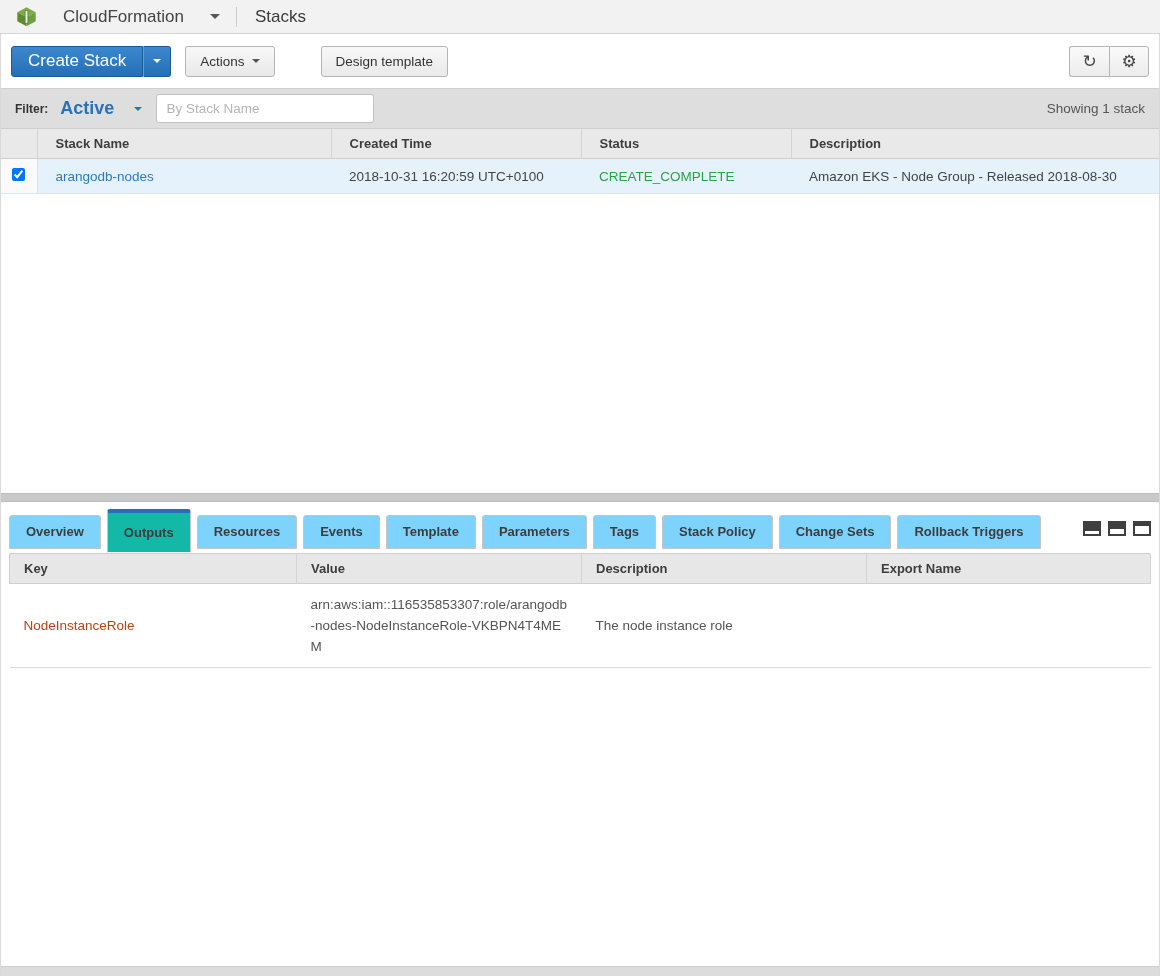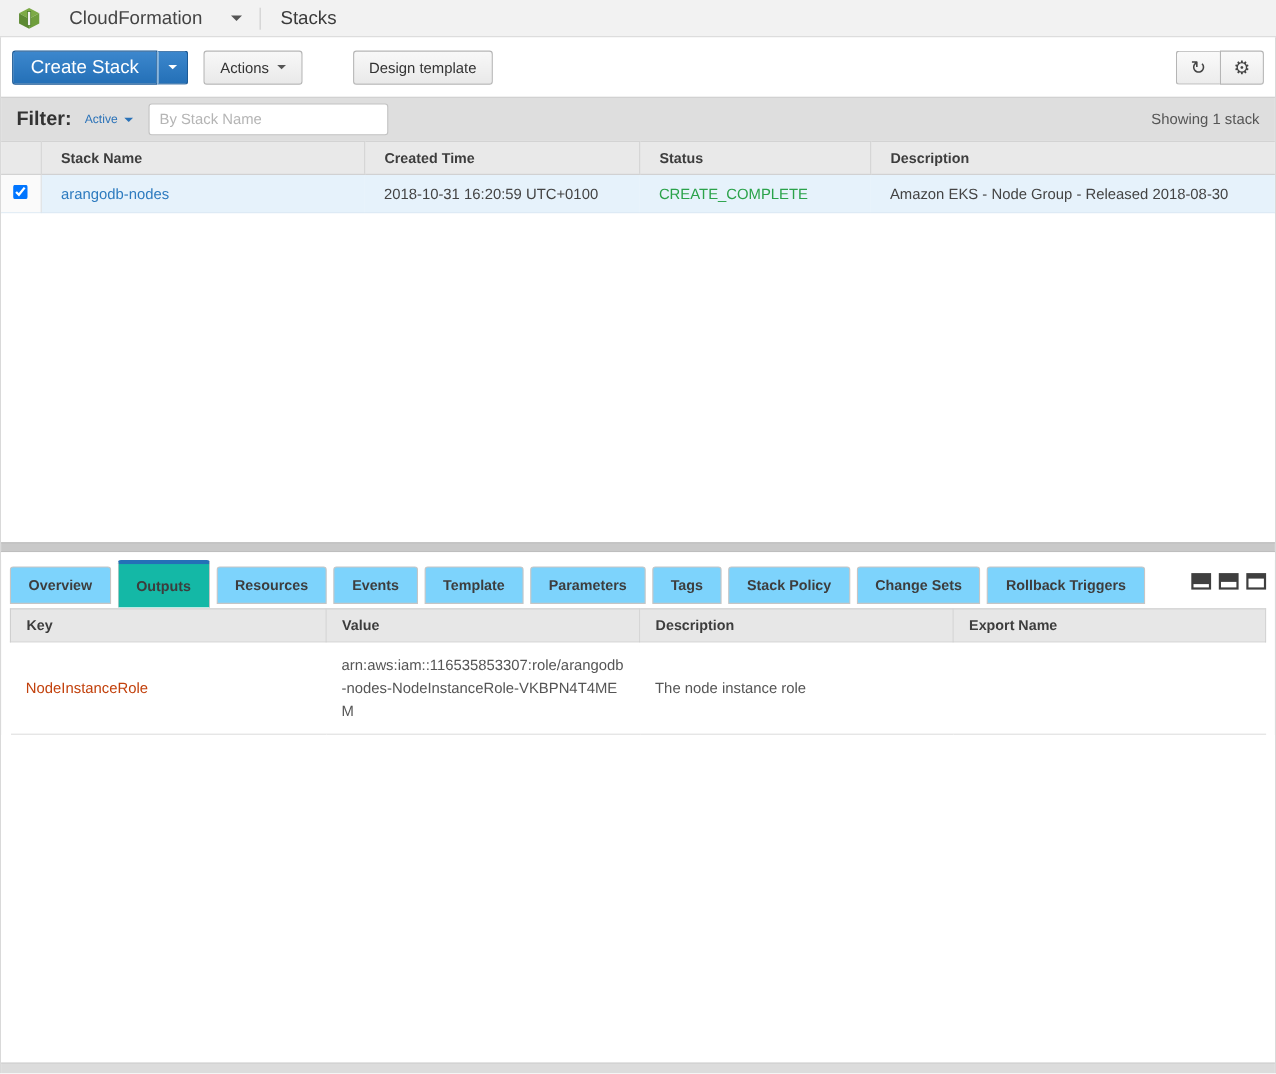--- a/index.html
+++ b/index.html
@@ -84,24 +84,24 @@
   .icon-btn:first-child { border-radius: 3px 0 0 3px; border-right-width: 0; }
   .icon-btn:last-child { border-radius: 0 3px 3px 0; }
 
   
   .filterbar {
     height: 40px; background: #dedede;
     border-top: 1px solid #d0d0d0;
     display: flex; align-items: center; padding: 0 14px;
     flex: 0 0 auto;
   }
-  .filter-label { font-weight: bold; font-size: 18px; color: #333; }
+  .filter-label { font-weight: bold; font-size: 12px; color: #333; }
   .filter-active {
-    margin-left: 12px; color: #2a72b8; font-size: 11px;
-    display: inline-flex; align-items: center; gap: 6px; cursor: pointer;
+    margin-left: 12px; color: #2a72b8; font-size: 18px;
+    display: inline-flex; align-items: center; gap: 20px; cursor: pointer; font-weight: bold;
   }
   .filter-input {
     margin-left: 14px; width: 218px; height: 29px;
     border: 1px solid #c2c2c2; border-radius: 3px;
     padding: 0 9px; font-size: 13.5px; font-family: inherit; color: #333;
     background: #fff;
   }
   .filter-input::placeholder { color: #b5b5b5; }
   .showing { margin-left: auto; color: #555; font-size: 13.5px; }
 

